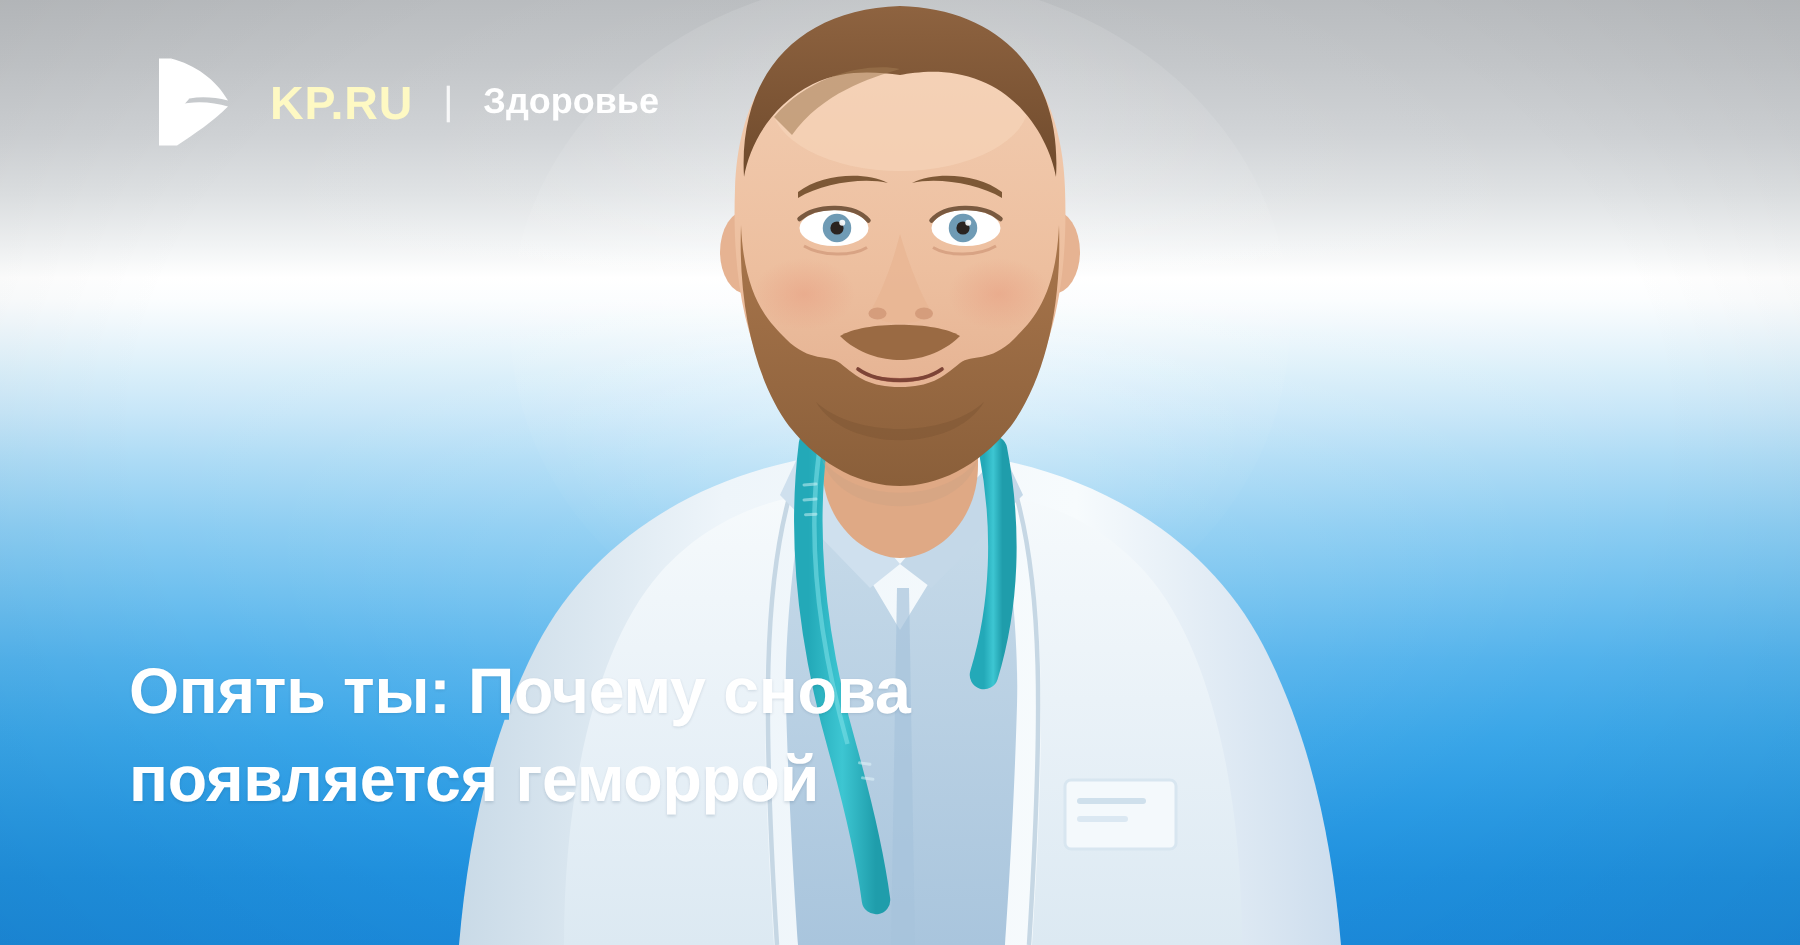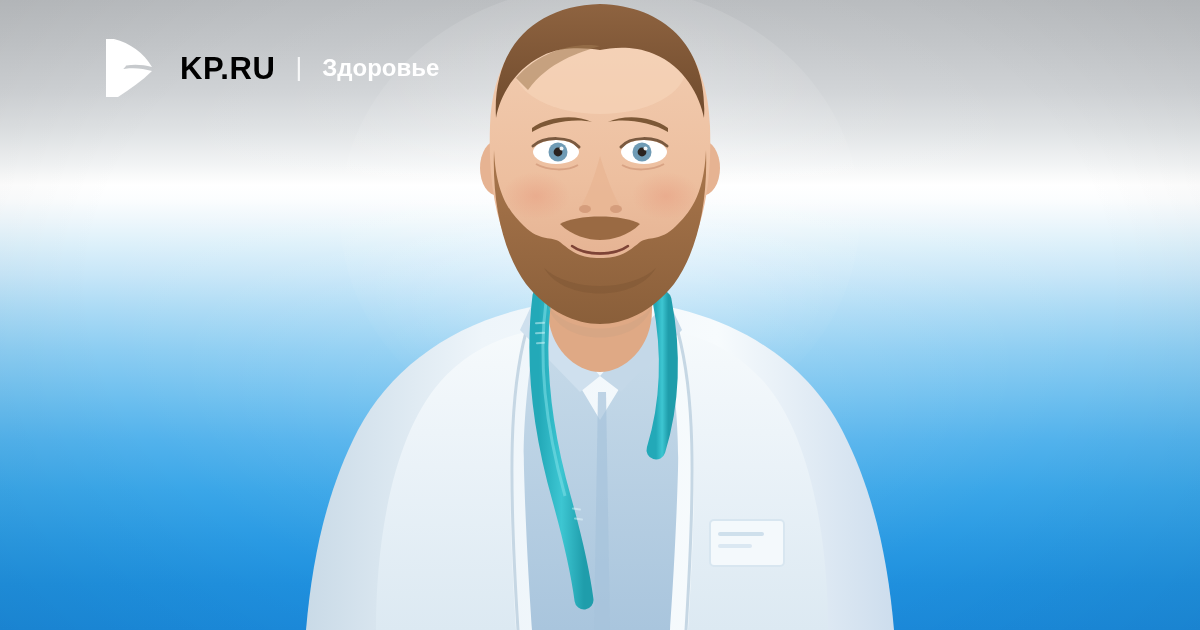--- a/index.html
+++ b/index.html
@@ -72,21 +72,21 @@
     z-index: 5;
   }
   .logo-mark {
     width: 60px;
     height: 62px;
     margin-right: 24px;
     flex: 0 0 auto;
   }
   .logo-mark svg { display: block; width: 100%; height: 100%; }
   .brand {
-    color: #000000;
+    color: #fef9c3;
     font-size: 31px;
     font-weight: bold;
     letter-spacing: 0.6px;
     line-height: 1;
     white-space: nowrap;
   }
   .brand-sep {
     color: rgba(255,255,255,0.85);
     font-size: 26px;
     font-weight: normal;
@@ -294,14 +294,18 @@
         <path d="M10 2 L10 60 L22 60 L22 38 L30 29 L18 2 Z" fill="#ffffff"></path>
         <path d="M18 2 C 34 6, 48 16, 56 30 C 44 27, 32 27, 22 31 Z" fill="#ffffff"></path>
         <path d="M22 33 C 34 30, 46 31, 56 34 C 46 44, 34 52, 22 60 Z" fill="#ffffff"></path>
       </svg>
     </span>
     <span class="brand">KP.RU</span>
     <span class="brand-sep">|</span>
     <span class="section">Здоровье</span>
   </div>
 
+  <div class="headline">
+    <span class="headline-line">Опять ты: Почему снова</span>
+    <span class="headline-line">появляется геморрой</span>
+  </div>
 
 </div>
 
 </body></html>

